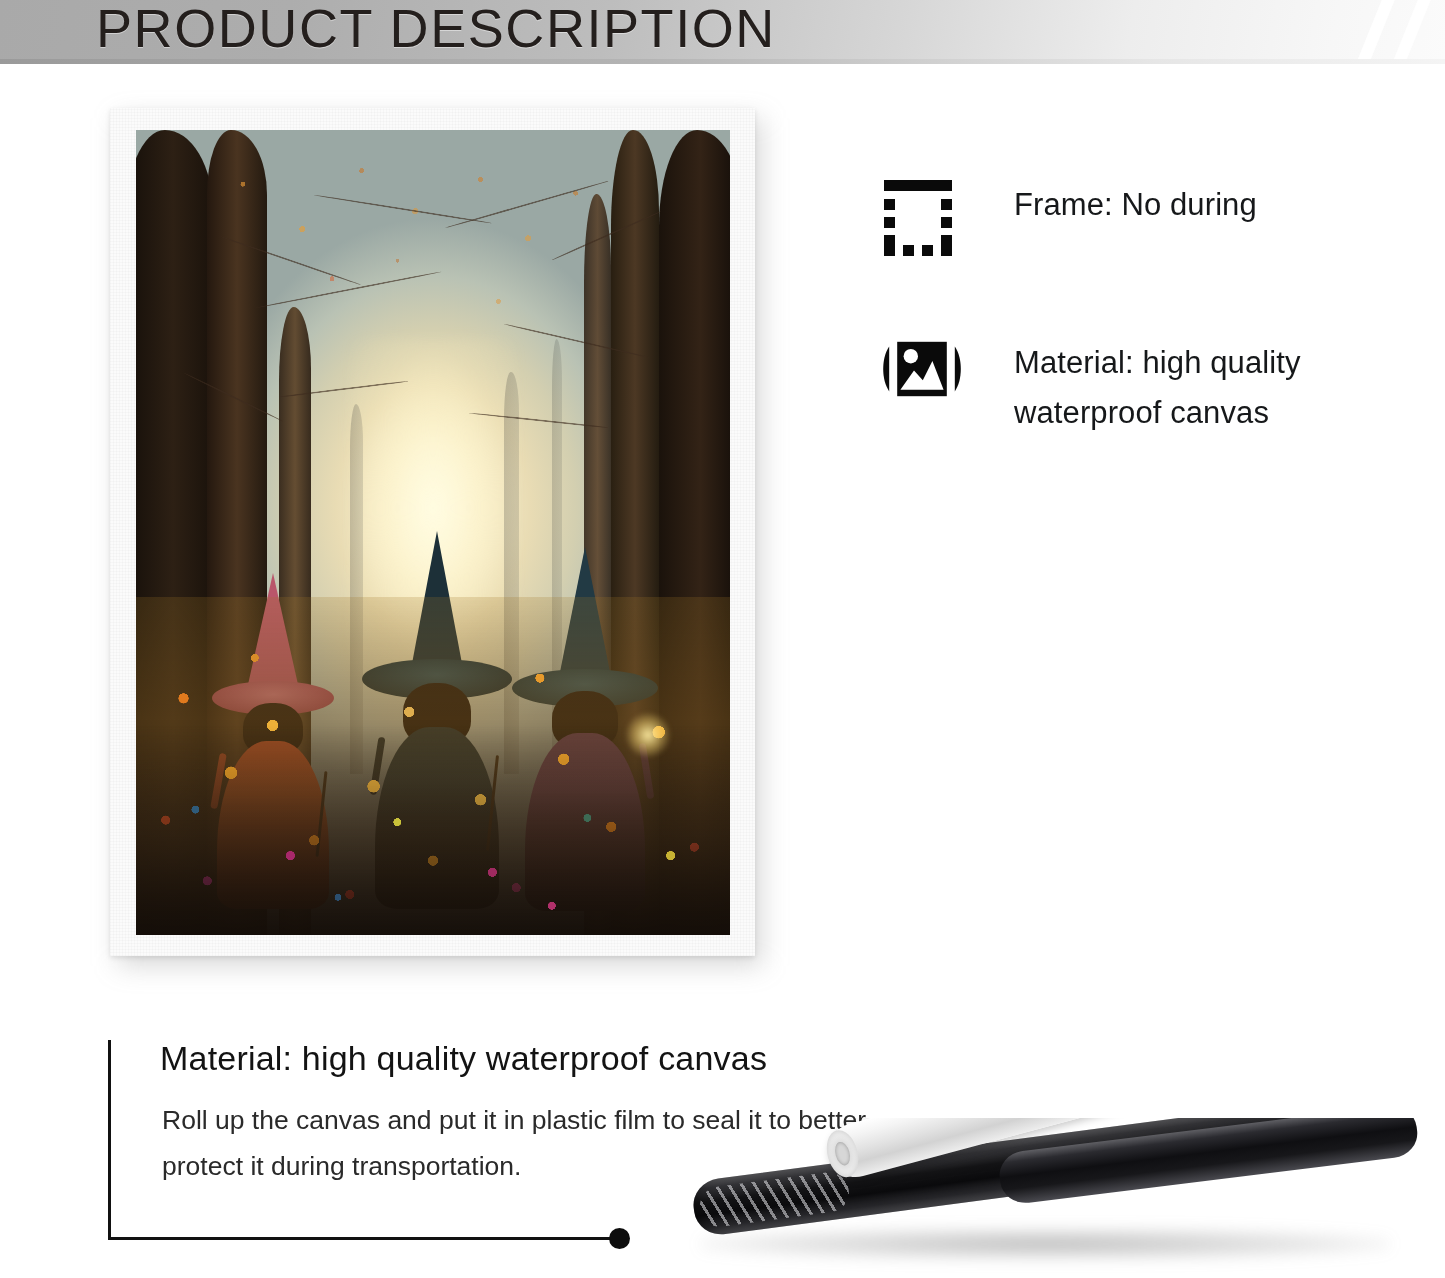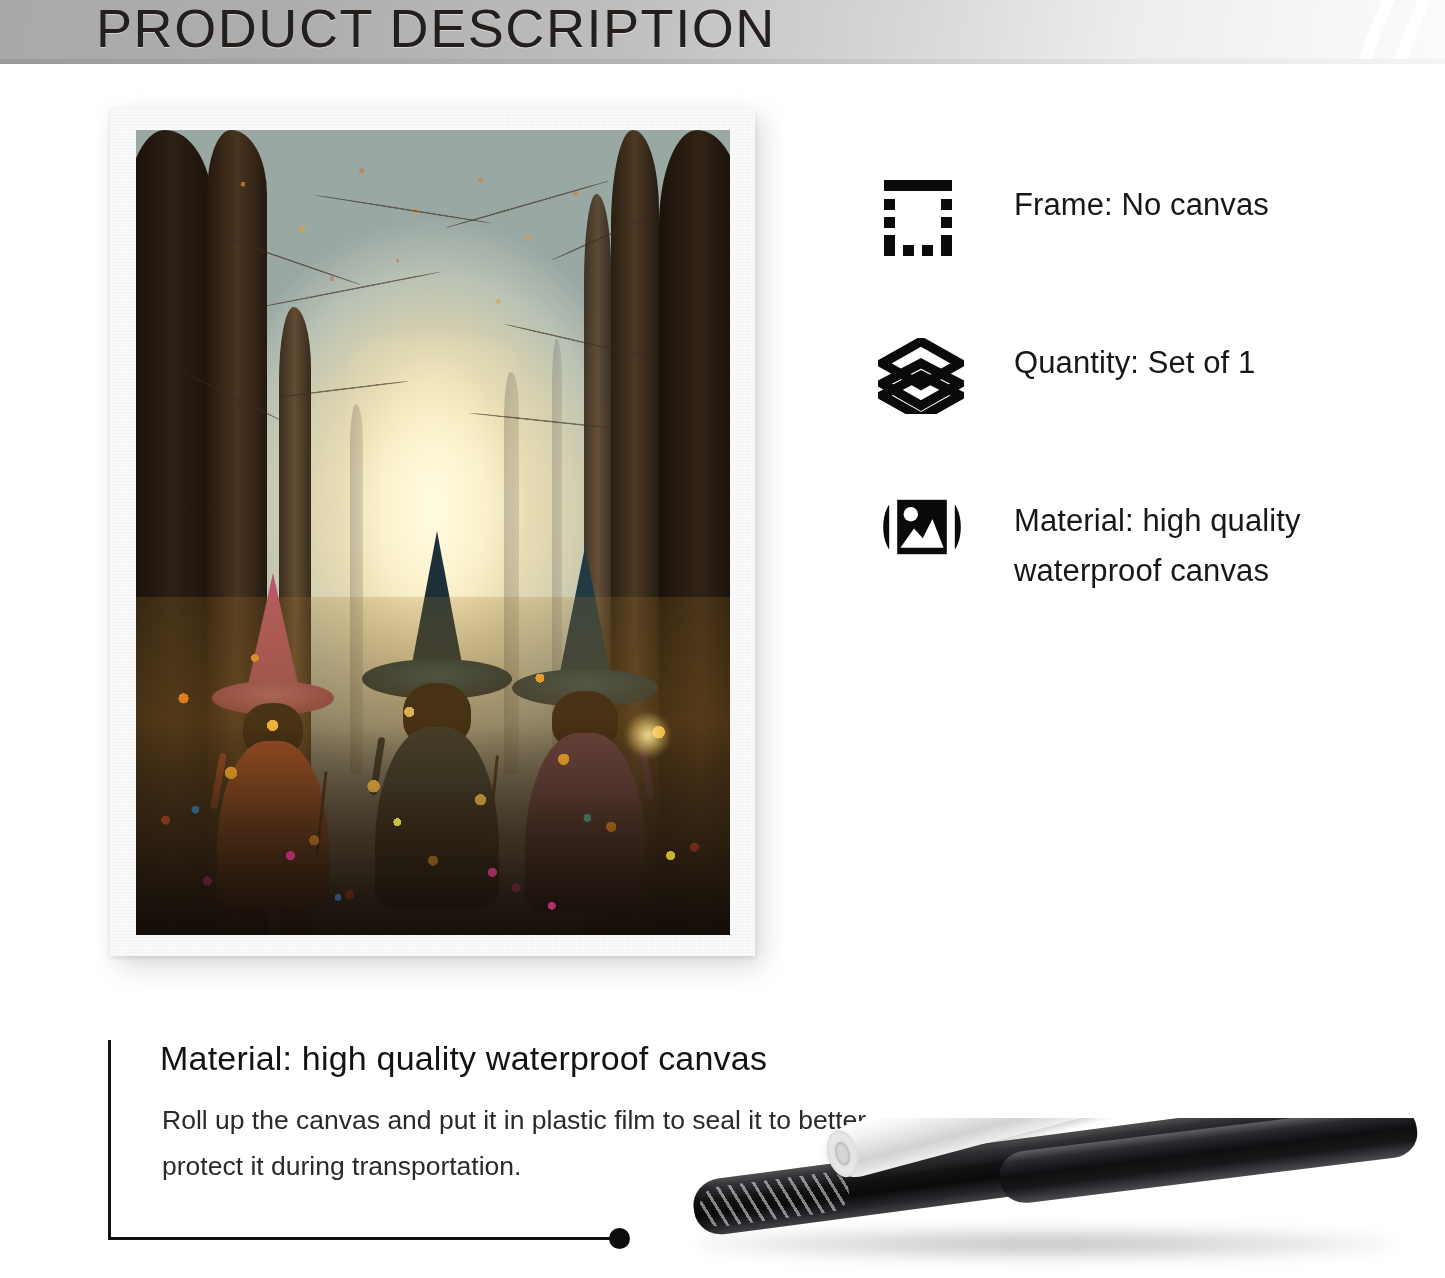--- a/index.html
+++ b/index.html
@@ -384,33 +384,23 @@
         <div class="dot" style="left:6px;top:55px;"></div>
         <div class="dot" style="left:63px;top:19px;"></div>
         <div class="dot" style="left:63px;top:37px;"></div>
         <div class="dot" style="left:63px;top:55px;"></div>
         <div class="dot" style="left:6px;top:65px;"></div>
         <div class="dot" style="left:25px;top:65px;"></div>
         <div class="dot" style="left:44px;top:65px;"></div>
         <div class="dot" style="left:63px;top:65px;"></div>
       </div>
     </div>
-    <div class="spec-text">Frame: No canvas</div>
+    <div class="spec-text">Frame: No during</div>
   </div>
 
-  <div class="spec-row">
-    <div class="spec-icon">
-      <svg class="icn-layers" viewBox="0 0 100 90">
-        <polygon points="50,4 96,30 50,56 4,30" fill="none" stroke="#0a0a0a" stroke-width="11"></polygon>
-        <polygon points="50,30 96,54 50,80 4,54" fill="none" stroke="#0a0a0a" stroke-width="11"></polygon>
-        <polygon points="50,44 96,68 50,94 4,68" fill="none" stroke="#0a0a0a" stroke-width="11"></polygon>
-      </svg>
-    </div>
-    <div class="spec-text">Quantity: Set of 1</div>
-  </div>
 
   <div class="spec-row">
     <div class="spec-icon">
       <svg class="icn-image" viewBox="0 0 110 76">
         <path d="M14 10 C4 24 4 52 14 66 L14 10 Z" fill="#0a0a0a"></path>
         <path d="M96 10 C106 24 106 52 96 66 L96 10 Z" fill="#0a0a0a"></path>
         <rect x="24" y="4" width="62" height="68" fill="#0a0a0a"></rect>
         <circle cx="41" cy="22" r="9" fill="#ffffff"></circle>
         <path d="M28 64 L45 40 L56 52 L68 28 L82 64 Z" fill="#ffffff"></path>
       </svg>

